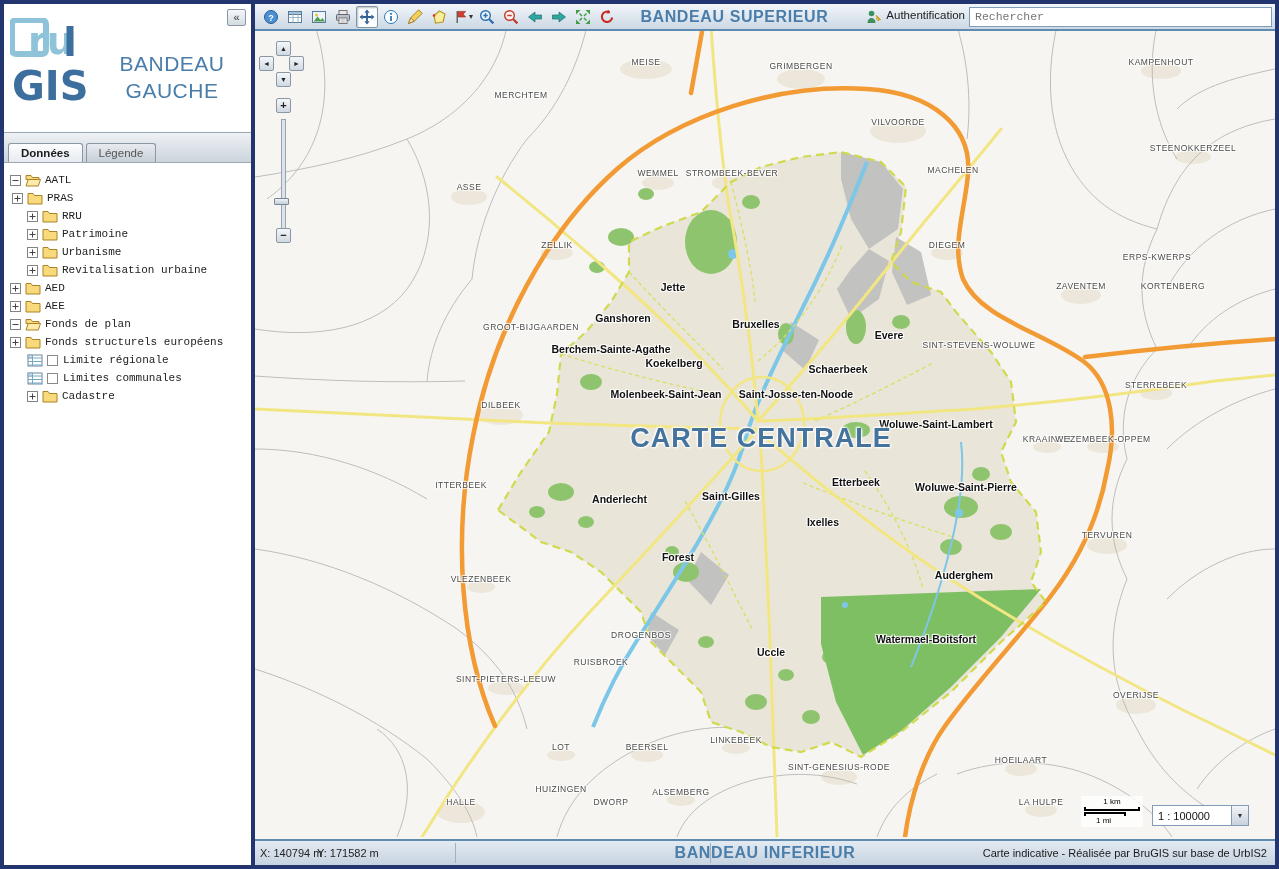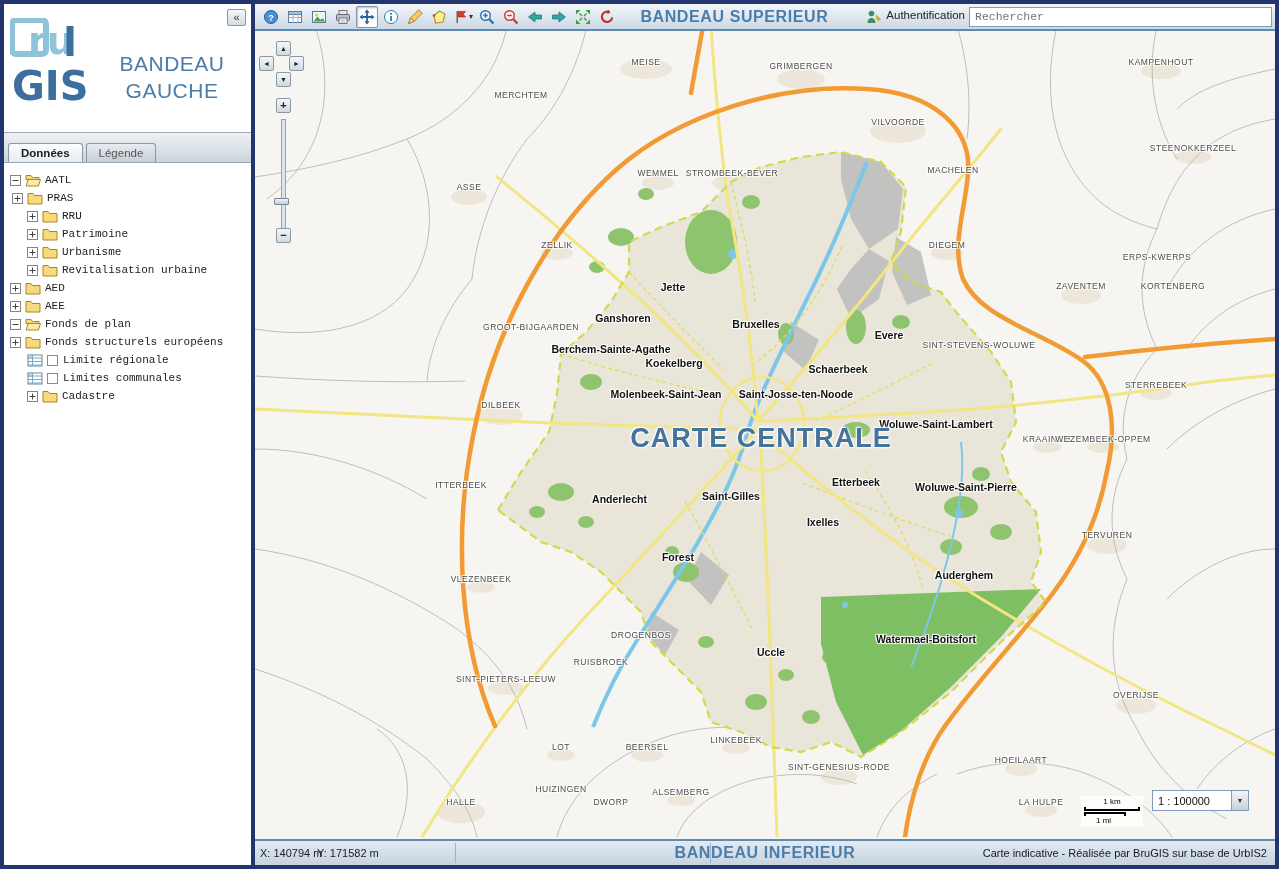--- a/index.html
+++ b/index.html
@@ -45,21 +45,21 @@
   .center-title{position:absolute;left:506px;top:407px;transform:translate(-50%,-50%);font-size:27px;font-weight:bold;color:#44739e;letter-spacing:1px;white-space:nowrap;text-shadow:0 0 3px #fff,1px 1px 2px #fff,-1px -1px 2px #fff;}
 
   .nav-btn{position:absolute;width:15px;height:15px;background:linear-gradient(#f4f7fa,#d0d9e1);border:1px solid #8a97a5;border-radius:2px;font-size:7px;color:#222;display:flex;align-items:center;justify-content:center;cursor:pointer;}
   .zoom-btn{position:absolute;width:15px;height:15px;background:linear-gradient(#f4f7fa,#d0d9e1);border:1px solid #8a97a5;border-radius:2px;font-size:11px;font-weight:bold;color:#222;display:flex;align-items:center;justify-content:center;cursor:pointer;line-height:1;}
   .zoom-track{position:absolute;left:26px;top:88px;width:5px;height:112px;background:#dde3ea;border:1px solid #98a4b0;cursor:pointer;}
   .zoom-handle{position:absolute;left:19px;top:167px;width:15px;height:7px;background:linear-gradient(#eef2f6,#c4cfd9);border:1px solid #7a8794;border-radius:1px;cursor:grab;}
 
   .scalebar{position:absolute;right:132px;bottom:12px;width:62px;background:rgba(255,255,255,.78);padding:1px 3px 2px 3px;font-size:8px;color:#000;text-align:center;}
   .scalebar .bar{height:4px;border-left:2px solid #000;border-right:2px solid #000;border-bottom:2px solid #000;margin:1px 0 1px 0;}
   .scalebar .bar2{height:4px;width:42px;border-left:2px solid #000;border-right:2px solid #000;border-top:2px solid #000;margin:0 0 0 0;}
-  .scale-select{position:absolute;right:26px;bottom:28px;width:97px;height:21px;background:#fff;border:1px solid #7f9db9;display:flex;align-items:center;cursor:pointer;}
+  .scale-select{position:absolute;right:26px;bottom:13px;width:97px;height:21px;background:#fff;border:1px solid #7f9db9;display:flex;align-items:center;cursor:pointer;}
   .scale-select .val{flex:1;font-size:11px;color:#111;padding-left:5px;}
   .scale-select .arrow{width:17px;height:100%;background:linear-gradient(#f2f5f8,#c8d2dc);border-left:1px solid #7f9db9;font-size:7px;color:#333;display:flex;align-items:center;justify-content:center;}
 
   
   #statusbar{height:26px;background:linear-gradient(#e3eaf1,#c6d3e0);border-top:2px solid #608bb0;position:relative;display:flex;align-items:center;font-size:11px;color:#222;flex:0 0 auto;}
   .sb-coord{position:absolute;white-space:nowrap;}
   .sb-sep{position:absolute;top:2px;bottom:2px;width:1px;background:#9fb2c4;}
   .sb-title{position:absolute;left:50%;transform:translateX(-50%);font-size:16px;font-weight:bold;color:#4a7da9;letter-spacing:.6px;white-space:nowrap;}
   .sb-credit{position:absolute;right:8px;font-size:11px;color:#1a1a1a;white-space:nowrap;}
 </style>

